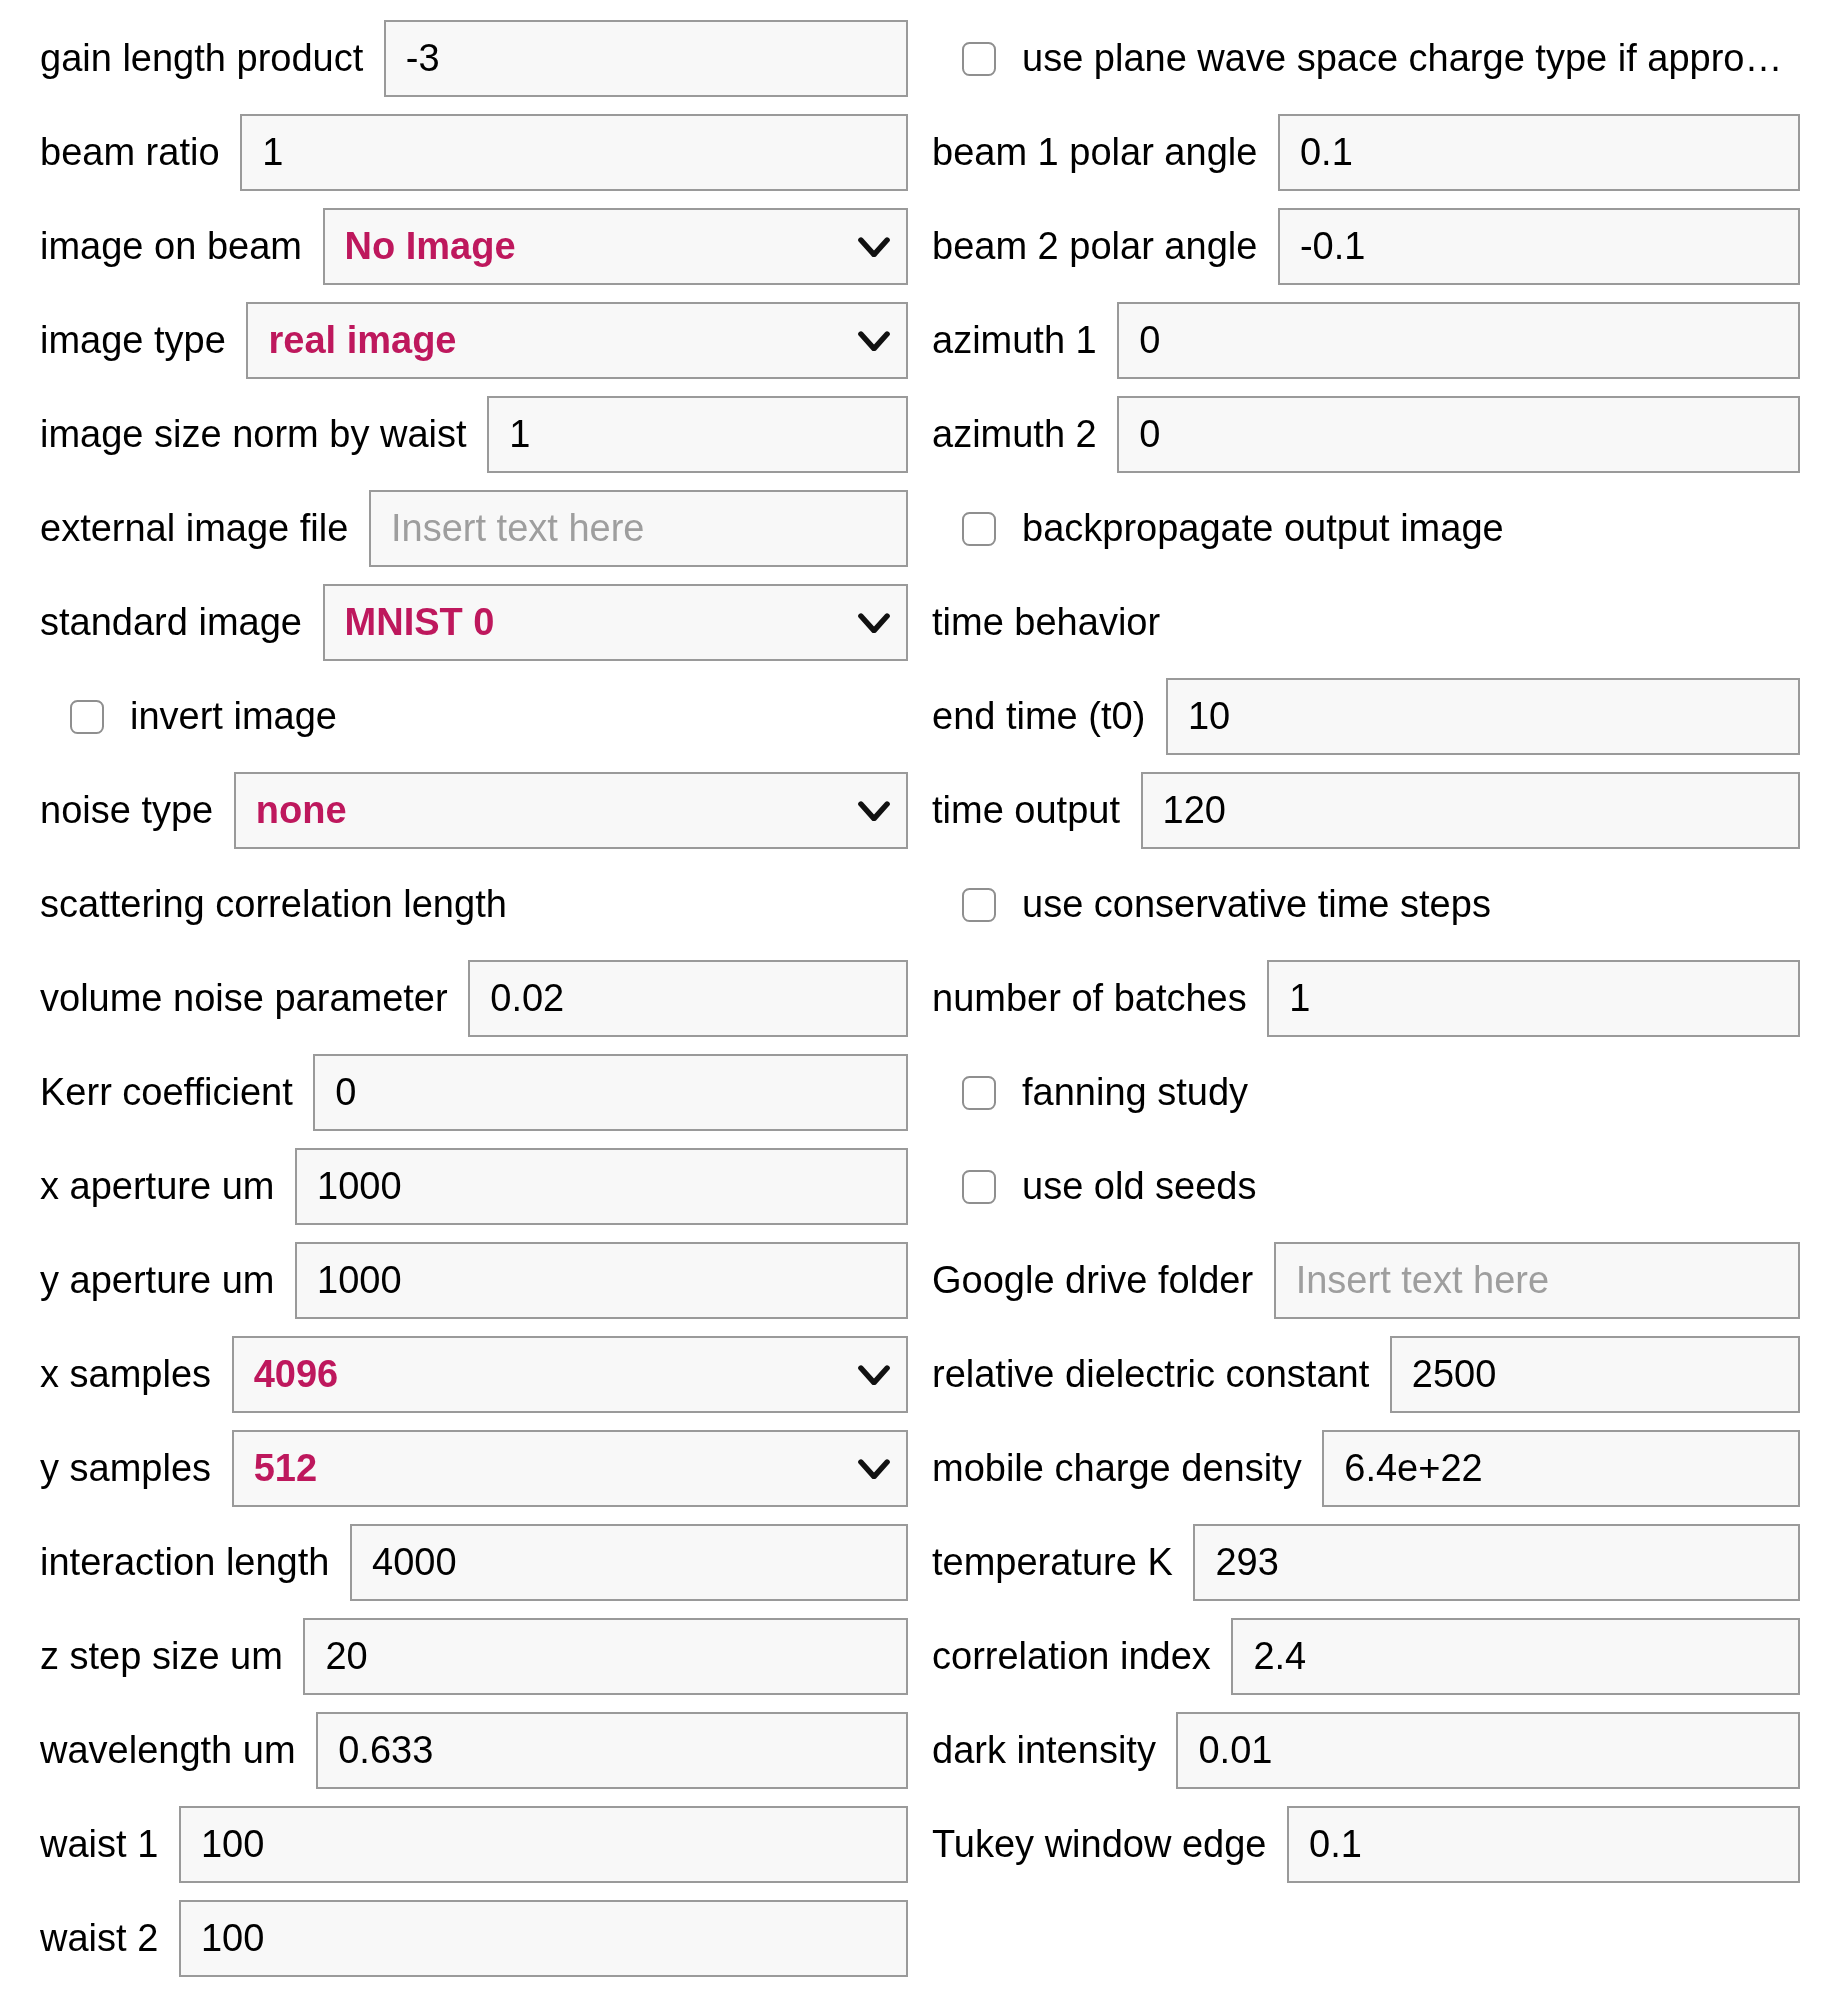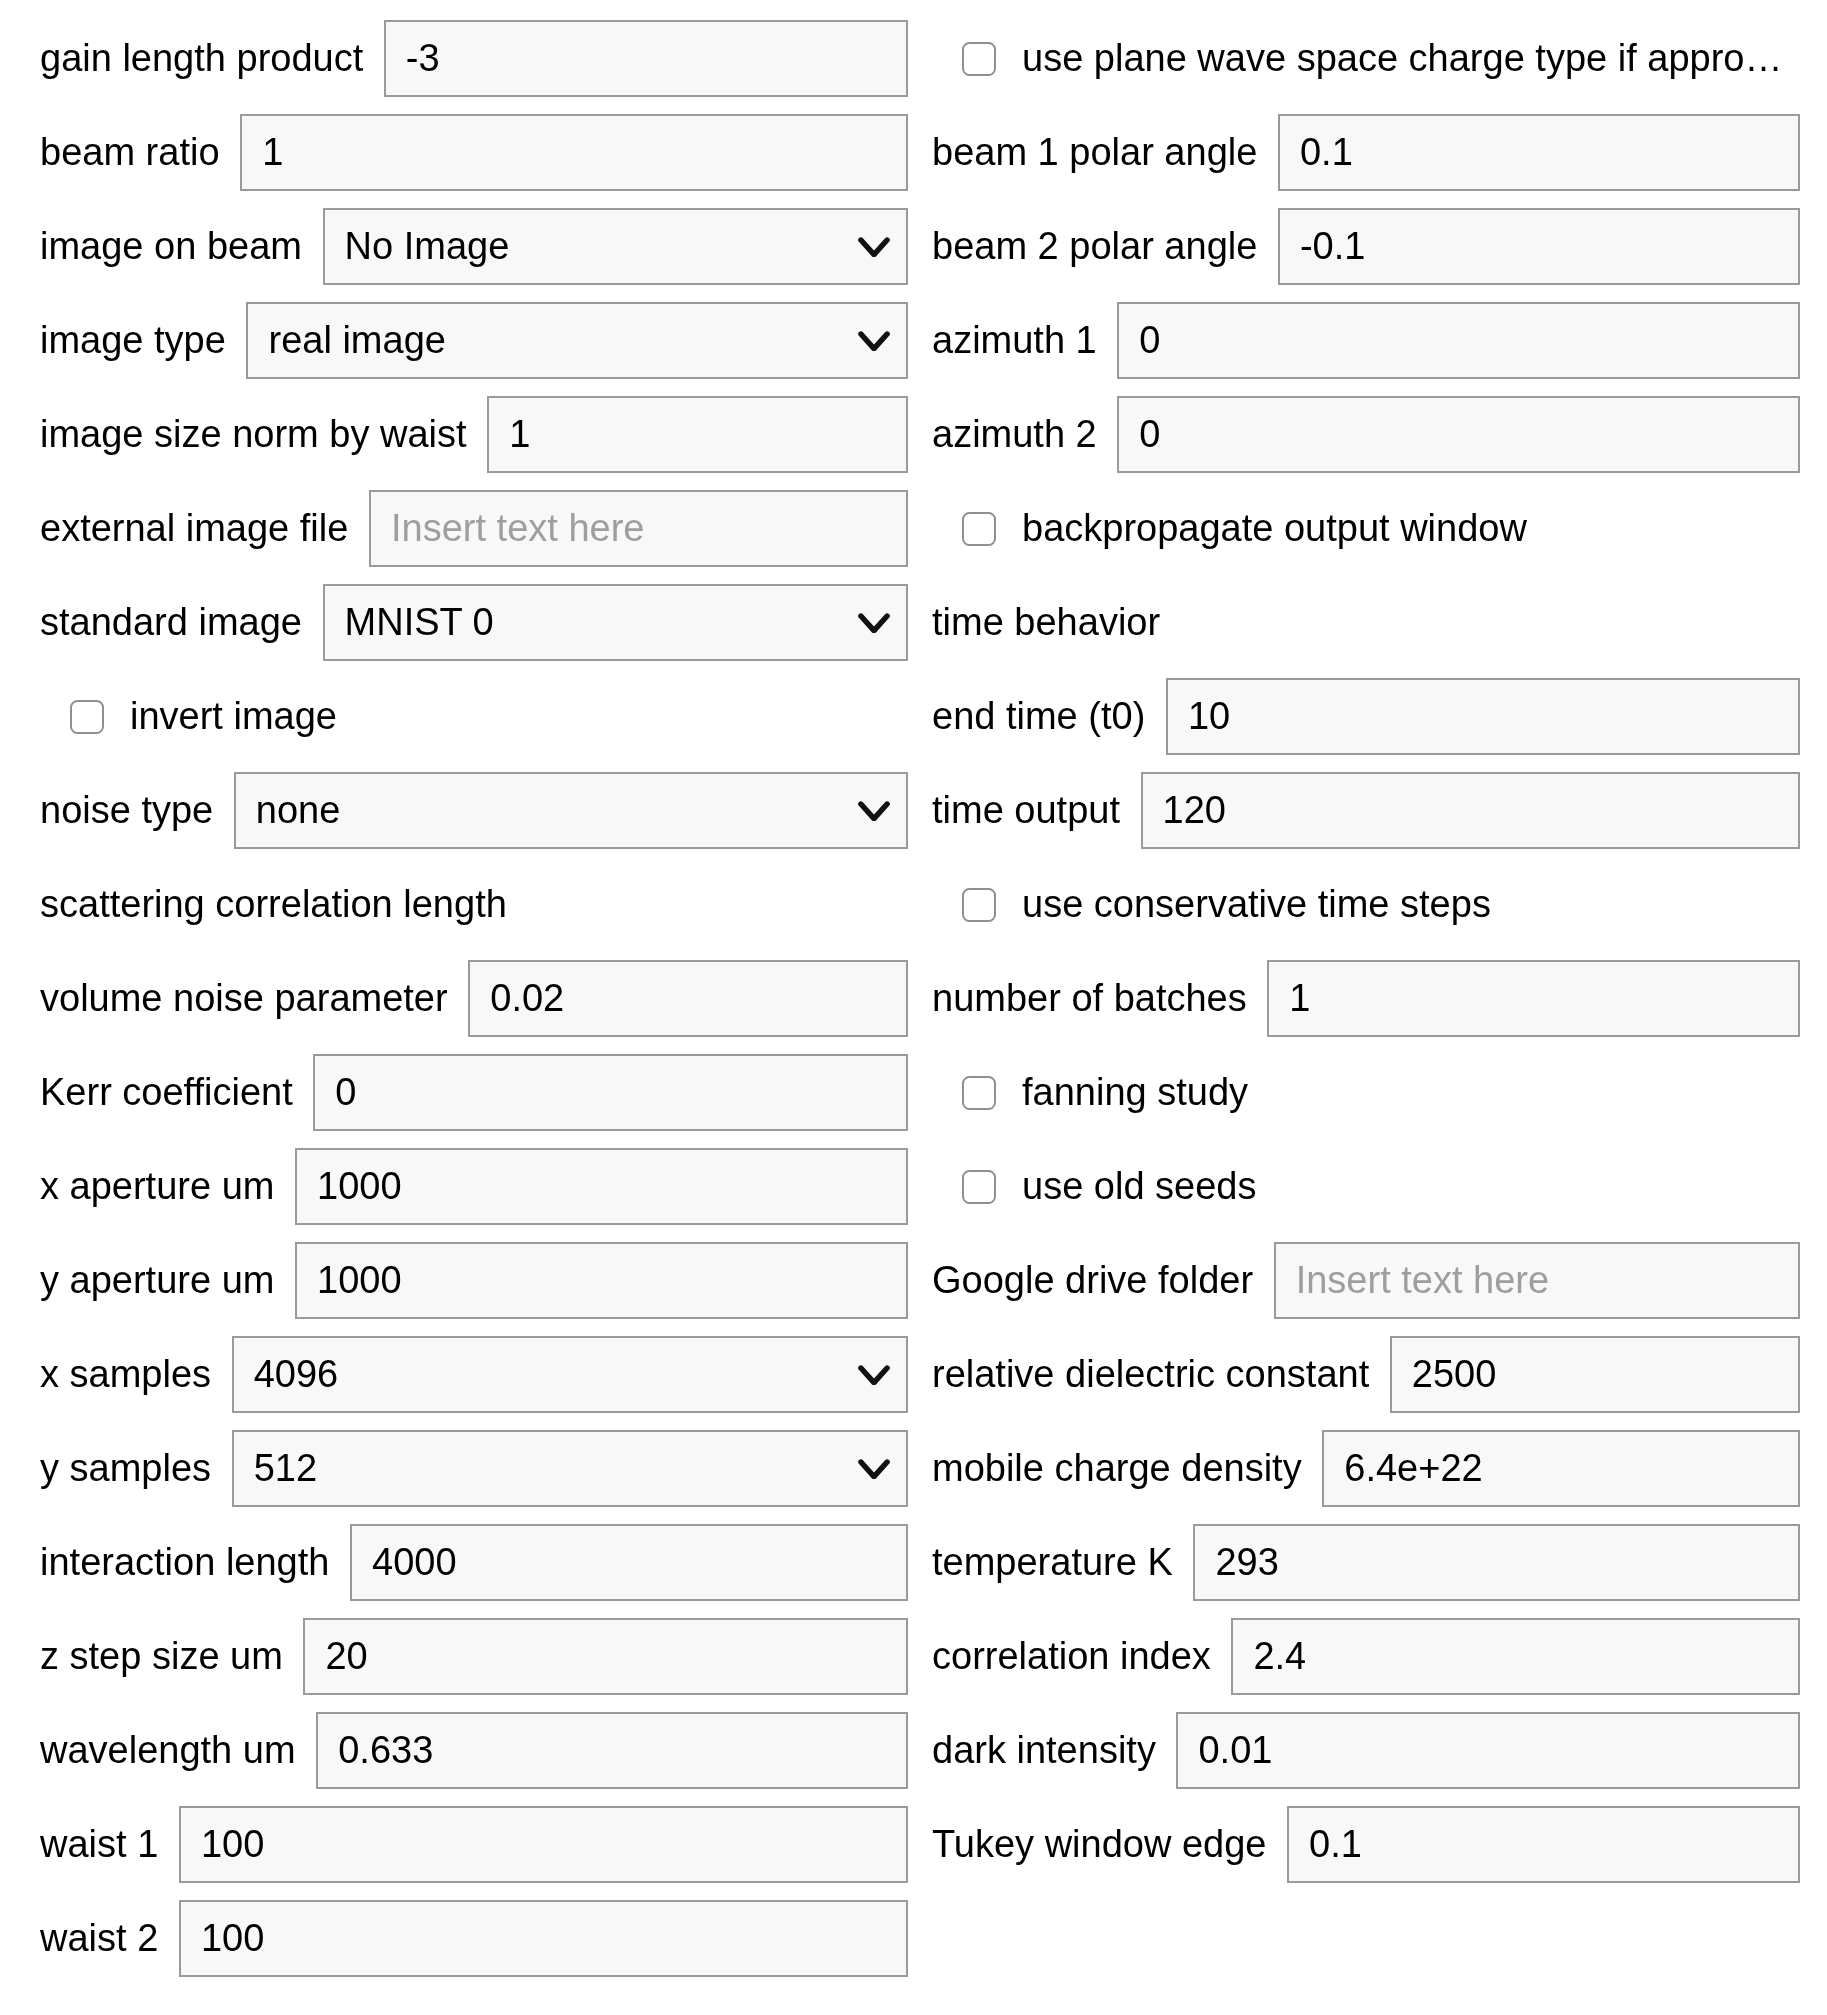--- a/index.html
+++ b/index.html
@@ -13,21 +13,21 @@
   .row{height:94px;display:flex;align-items:center;gap:20.6px;overflow:hidden;white-space:nowrap;}
   .lbl{flex:0 0 auto;color:#000;}
   .ctl{
     flex:1 1 auto;min-width:0;height:77px;box-sizing:border-box;
     background:#f8f8f8;border:2.2px solid #9a9a9a;
     display:flex;align-items:center;padding:0 16px 0 20px;
   }
   input.ctl{font:inherit;color:#000;outline:none;border-radius:0;}
   input.ctl::placeholder{color:#9e9e9e;opacity:1;}
   .sel{cursor:default;}
-  .sel .val{flex:1 1 auto;overflow:hidden;color:#000000;}
+  .sel .val{flex:1 1 auto;overflow:hidden;color:#be185d;font-weight:bold;}
   .sel svg{flex:0 0 auto;margin-left:10.3px;}
   .cbrow{gap:26.5px;}
   input.cb{
     appearance:none;-webkit-appearance:none;
     width:34px;height:34px;box-sizing:border-box;flex:0 0 auto;
     border:2.2px solid #8f8f8f;border-radius:7.4px;background:#fff;
     margin:0 0 0 29.5px;
   }
 </style>
 </head>
@@ -165,21 +165,21 @@
       <div class="row">
         <span class="lbl">azimuth 1</span>
         <input type="text" class="ctl" value="0" style="">
       </div>
       <div class="row">
         <span class="lbl">azimuth 2</span>
         <input type="text" class="ctl" value="0" style="">
       </div>
       <div class="row cbrow">
         <input type="checkbox" class="cb" style="">
-        <span class="lbl">backpropagate output window</span>
+        <span class="lbl">backpropagate output image</span>
       </div>
       <div class="row">
         <span class="lbl">time behavior</span>
       </div>
       <div class="row">
         <span class="lbl">end time (t0)</span>
         <input type="text" class="ctl" value="10" style="">
       </div>
       <div class="row">
         <span class="lbl">time output</span>

